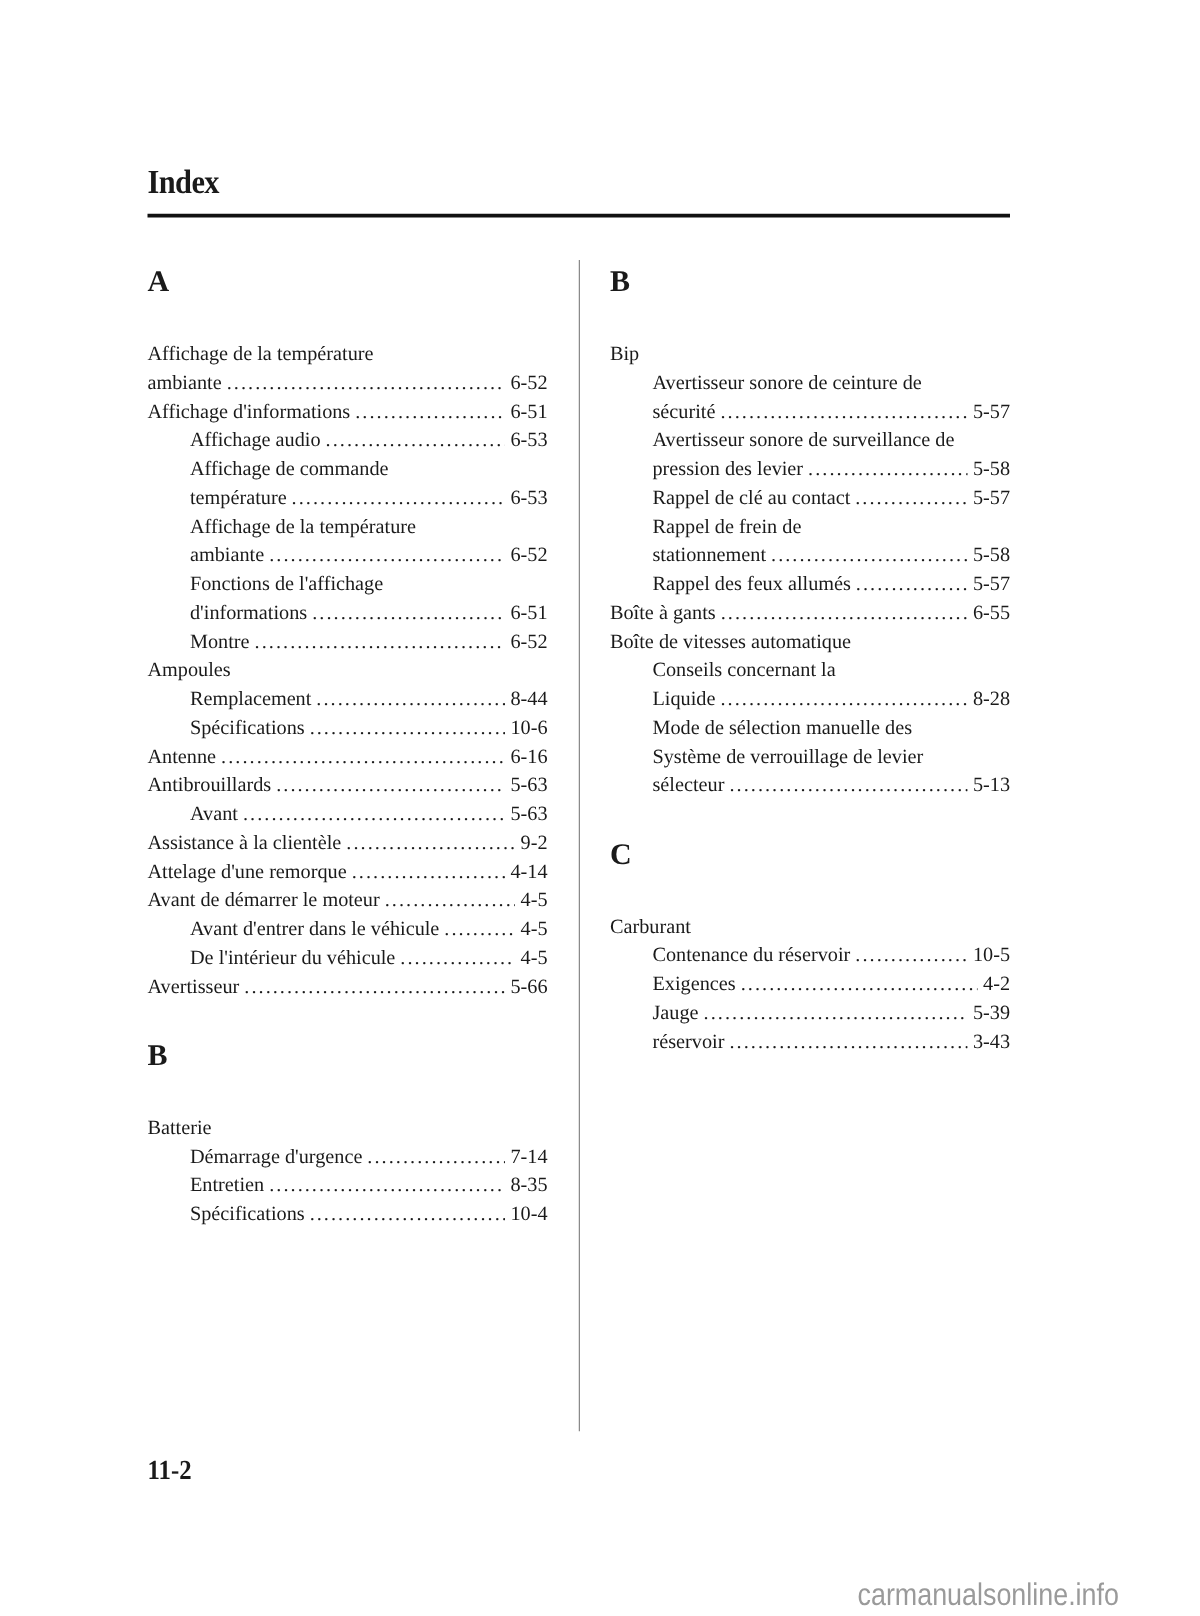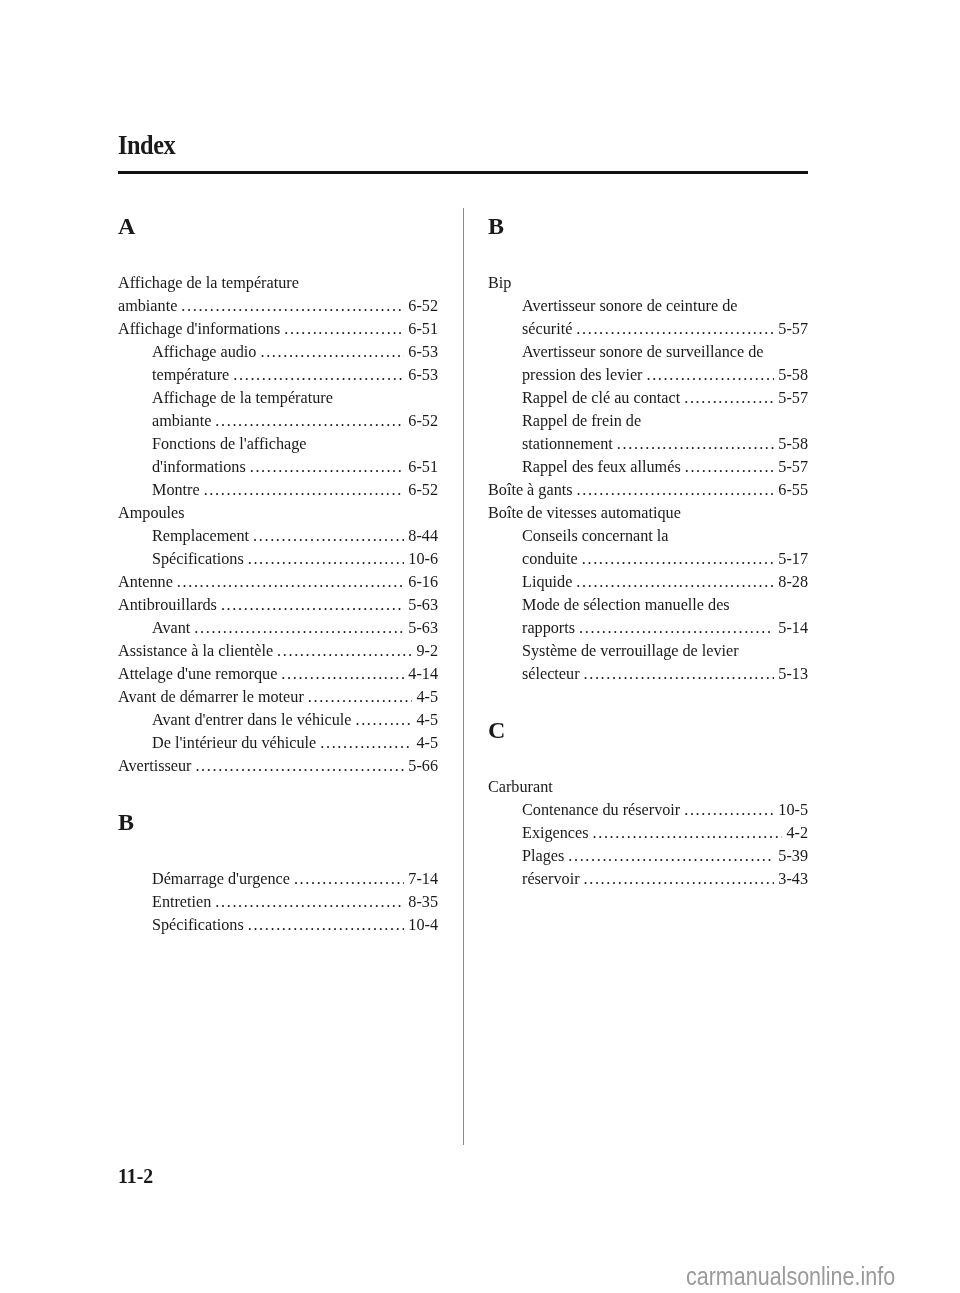--- a/index.html
+++ b/index.html
@@ -52,20 +52,23 @@
     </div>
     <div class="entry sub">
       <div class="line">
         <span class="txt">Affichage audio</span>
         <span class="dots"></span>
         <span class="page">6-53</span>
       </div>
     </div>
     <div class="entry sub">
       <div class="line">
+        <span class="txt">Affichage de commande</span>
+      </div>
+      <div class="line">
         <span class="txt">température</span>
         <span class="dots"></span>
         <span class="page">6-53</span>
       </div>
     </div>
     <div class="entry sub">
       <div class="line">
         <span class="txt">Affichage de la température</span>
       </div>
       <div class="line">
@@ -167,20 +170,25 @@
       </div>
     </div>
     <div class="entry">
       <div class="line">
         <span class="txt">Avertisseur</span>
         <span class="dots"></span>
         <span class="page">5-66</span>
       </div>
     </div>
     <div class="letter next">B</div>
+    <div class="entry">
+      <div class="line">
+        <span class="txt">Batterie</span>
+      </div>
+    </div>
     <div class="entry sub">
       <div class="line">
         <span class="txt">Démarrage d'urgence</span>
         <span class="dots"></span>
         <span class="page">7-14</span>
       </div>
     </div>
     <div class="entry sub">
       <div class="line">
         <span class="txt">Entretien</span>
@@ -256,42 +264,32 @@
     </div>
     <div class="entry">
       <div class="line">
         <span class="txt">Boîte de vitesses automatique</span>
       </div>
     </div>
     <div class="entry sub">
       <div class="line">
         <span class="txt">Conseils concernant la</span>
       </div>
-      <div class="line">
-        <span class="txt">conduite</span>
-        <span class="dots"></span>
-        <span class="page">5-17</span>
-      </div>
     </div>
     <div class="entry sub">
       <div class="line">
         <span class="txt">Liquide</span>
         <span class="dots"></span>
         <span class="page">8-28</span>
       </div>
     </div>
     <div class="entry sub">
       <div class="line">
         <span class="txt">Mode de sélection manuelle des</span>
       </div>
-      <div class="line">
-        <span class="txt">rapports</span>
-        <span class="dots"></span>
-        <span class="page">5-14</span>
-      </div>
     </div>
     <div class="entry sub">
       <div class="line">
         <span class="txt">Système de verrouillage de levier</span>
       </div>
       <div class="line">
         <span class="txt">sélecteur</span>
         <span class="dots"></span>
         <span class="page">5-13</span>
       </div>
@@ -311,21 +309,21 @@
     </div>
     <div class="entry sub">
       <div class="line">
         <span class="txt">Exigences</span>
         <span class="dots"></span>
         <span class="page">4-2</span>
       </div>
     </div>
     <div class="entry sub">
       <div class="line">
-        <span class="txt">Plages</span>
+        <span class="txt">Jauge</span>
         <span class="dots"></span>
         <span class="page">5-39</span>
       </div>
     </div>
     <div class="entry sub">
       <div class="line">
         <span class="txt">réservoir</span>
         <span class="dots"></span>
         <span class="page">3-43</span>
       </div>

